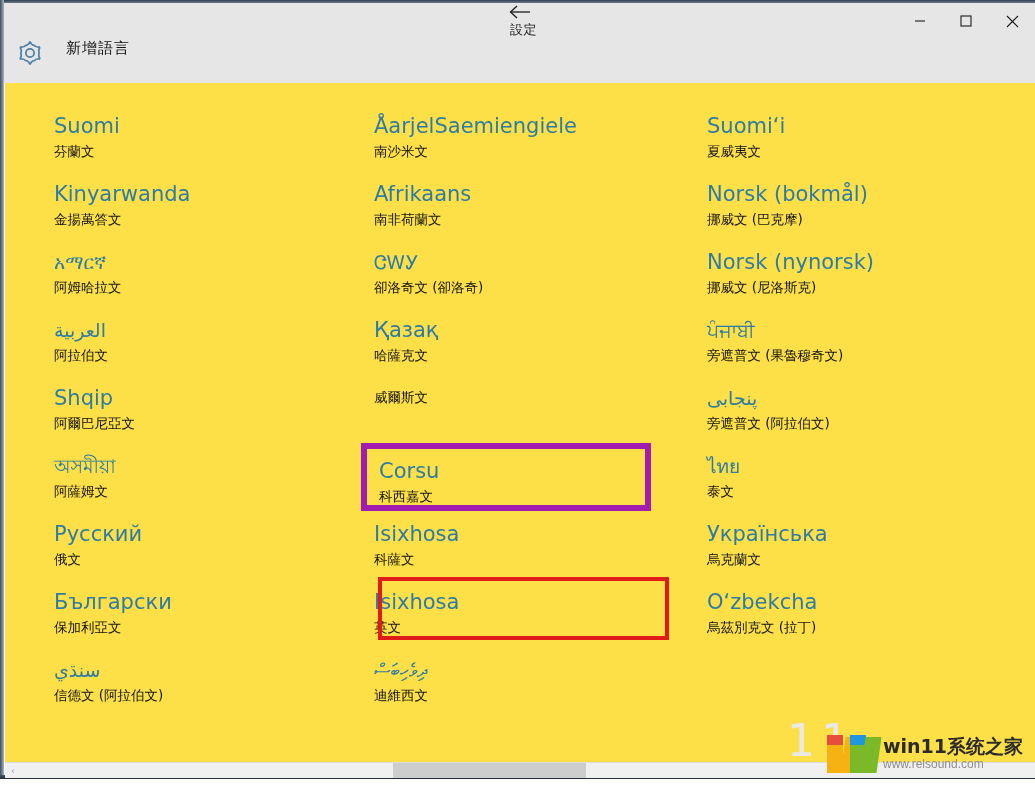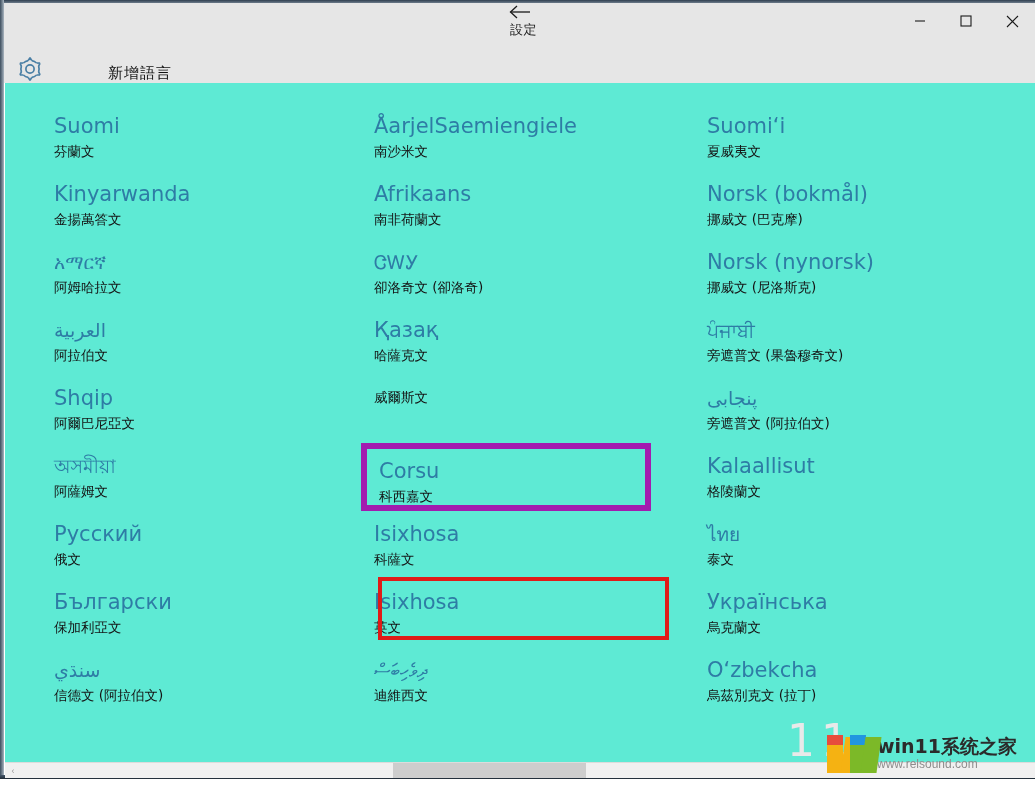--- a/index.html
+++ b/index.html
@@ -74,42 +74,41 @@
   }
   .win-ctl svg { display:block; }
 
   
   .header-band {
     position: absolute;
     left: 4px; top: 39px;
     width: 1031px; height: 44px;
     background: #e6e6e6;
     display: flex;
-    align-items: flex-end;
-    gap: 42px;
+    align-items: flex-start;
   }
   .gear-wrap {
     margin-left: 12px;
     width: 28px; height: 28px;
     display:flex; align-items:center; justify-content:center;
   }
   .header-title {
     margin-left: 22px;
     font-size: 15px;
     color: #101010;
     letter-spacing: 1px;
     font-family: "DejaVu Sans", "Liberation Sans", sans-serif;
   }
 
   
   .content {
     position: absolute;
     left: 5px; top: 83px;
     width: 1030px; height: 679px;
-    background: #5eead4;
+    background: #fde047;
     overflow: hidden;
   }
   .columns {
     position: absolute;
     left: 0; top: 0;
     width: 1030px;
     display: flex;
   }
   .column {
     width: 337px;
@@ -200,21 +199,21 @@
     position: relative;
     width: 48px; height: 40px;
     flex: 0 0 48px;
   }
   .wm-bar {
     position: absolute;
     bottom: 0;
     width: 16px;
   }
   .wm-text {
-    margin-left: 4px;
+    margin-left: 10px;
     display: flex;
     flex-direction: column;
     justify-content: center;
   }
   .wm-title {
     font-size: 19px;
     font-weight: bold;
     color: #2b2b2b;
     line-height: 22px;
     font-family: "DejaVu Sans", "Liberation Sans", sans-serif;
@@ -399,24 +398,20 @@
         </div>
         <div class="lang-item">
           <div class="native script">ਪੰਜਾਬੀ</div>
           <div class="local">旁遮普文 (果魯穆奇文)</div>
         </div>
         <div class="lang-item">
           <div class="native rtl script">پنجابی</div>
           <div class="local">旁遮普文 (阿拉伯文)</div>
         </div>
         <div class="lang-item">
-          <div class="native">Kalaallisut</div>
-          <div class="local">格陵蘭文</div>
-        </div>
-        <div class="lang-item">
           <div class="native script">ไทย</div>
           <div class="local">泰文</div>
         </div>
         <div class="lang-item">
           <div class="native">Українська</div>
           <div class="local">烏克蘭文</div>
         </div>
         <div class="lang-item">
           <div class="native">O‘zbekcha</div>
           <div class="local">烏茲別克文 (拉丁)</div>

